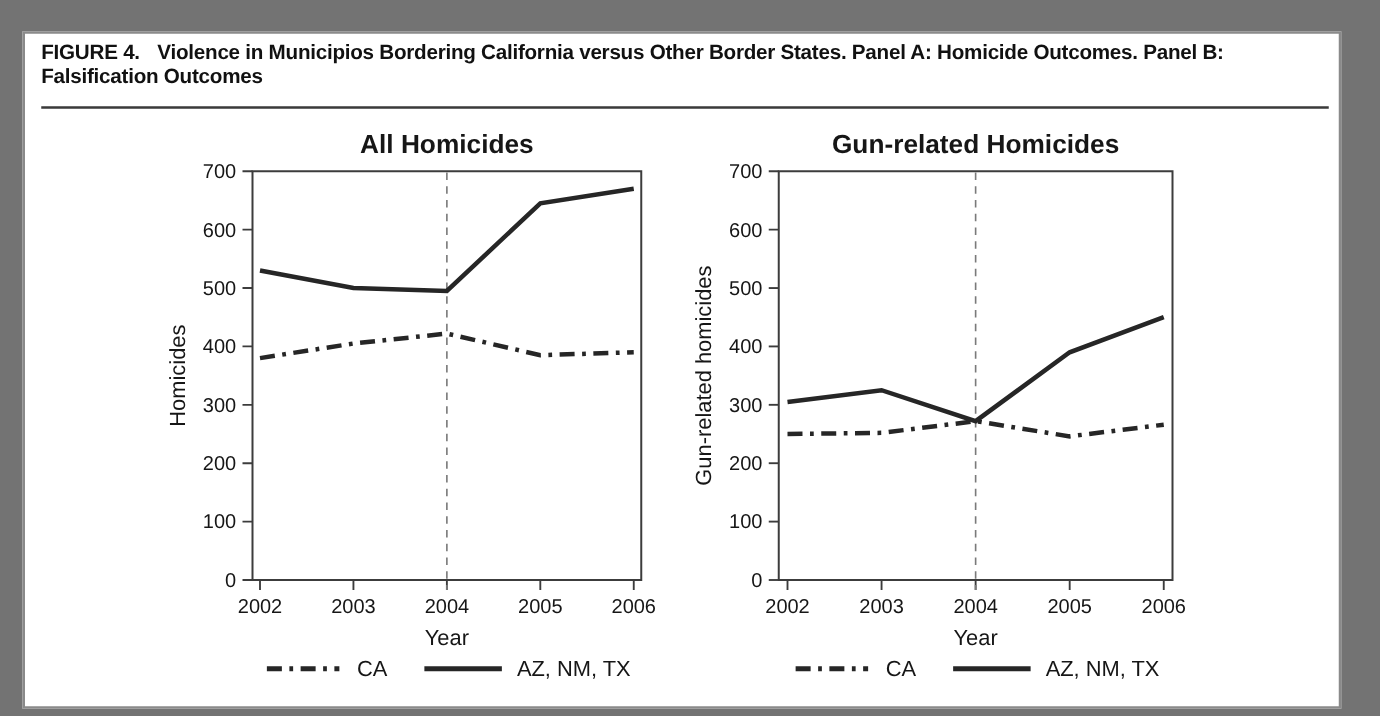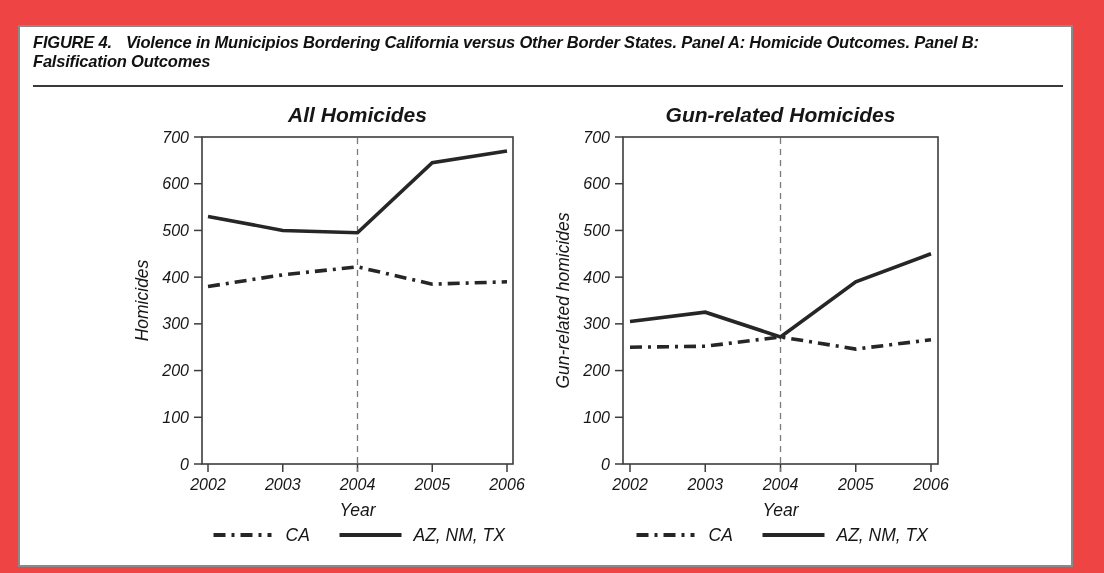--- a/index.html
+++ b/index.html
@@ -1,22 +1,21 @@
 <!DOCTYPE html>
 <html><head>
 <meta charset="utf-8">
 <style>
   html,body{margin:0;padding:0;background:#ffffff;}
   #page{
     position:relative;
     width:1104px;height:573px;
-    background:#ef4444;
+    background:#737373;
     font-family:"Liberation Sans", sans-serif;
     overflow:hidden;
-    font-style:italic;
   }
   #figure-frame{
     position:absolute;
     left:18px;top:25px;
     width:1055px;height:542px;
     border:2px solid #8a8a8a;
     background:#ffffff;
     box-sizing:border-box;
   }
   #figure-caption{

